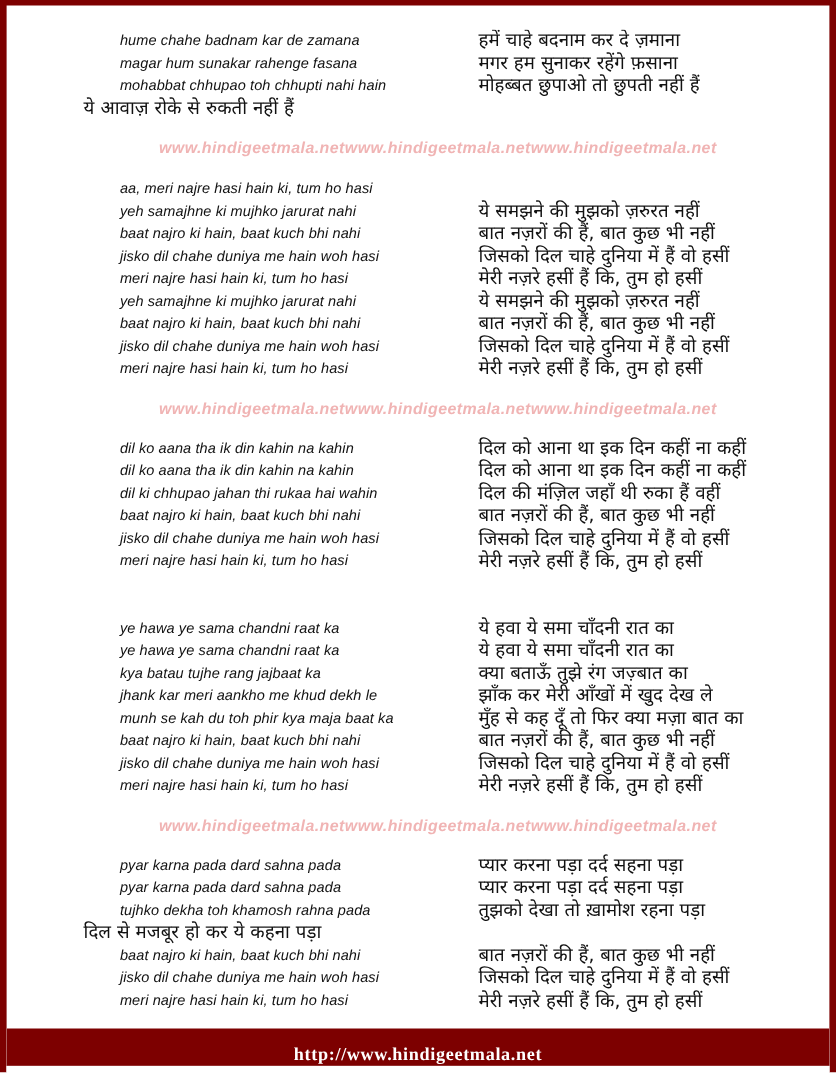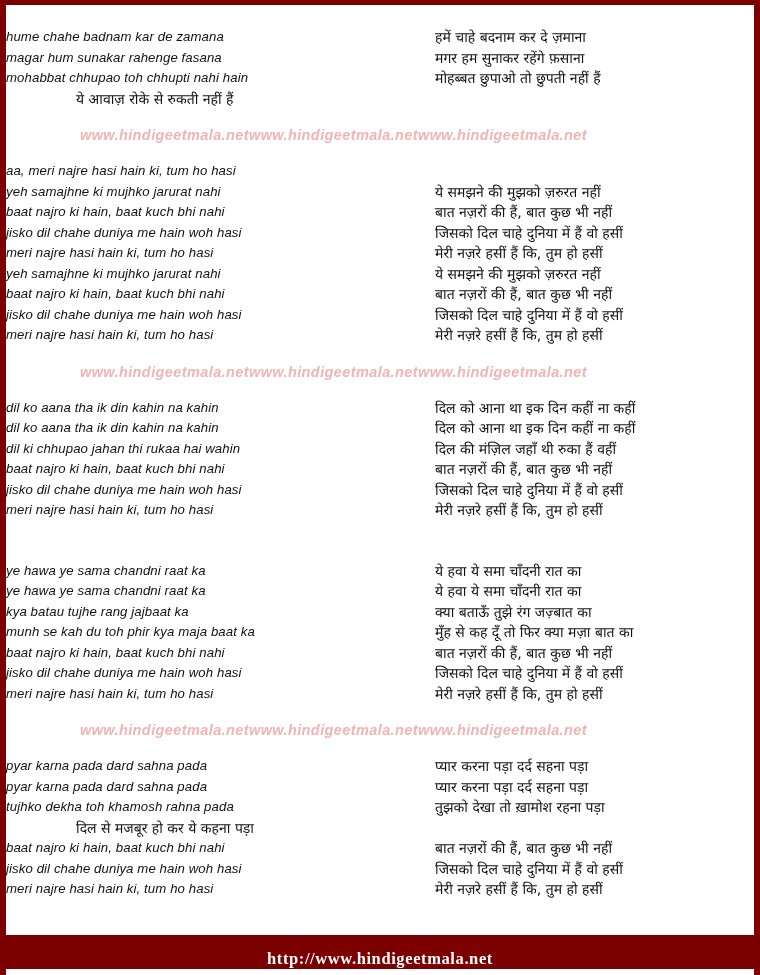--- a/index.html
+++ b/index.html
@@ -38,33 +38,34 @@
     width: 100%;
   }
   .row {
     display: flex;
     width: 100%;
     line-height: 20.5px;
     height: 20.5px;
   }
   .col-left {
     width: 48%;
+    padding-left: 103px;
     box-sizing: border-box;
     font-style: italic;
     font-size: 13.2px;
     color: #111111;
     white-space: nowrap;
     letter-spacing: 0.1px;
   }
   .col-right {
     width: 52%;
     padding-left: 70px;
     box-sizing: border-box;
     font-family: "DejaVu Sans", sans-serif;
-    font-size: 14px;
+    font-size: 17px;
     color: #111111;
     white-space: nowrap;
   }
   .gap-sm { height: 15px; }
   .gap-lg { height: 40px; }
 
   
   .watermark {
     position: relative;
     height: 22px;
@@ -78,24 +79,23 @@
     font-weight: bold;
     font-style: italic;
     font-size: 14.5px;
     color: #f0b0b0;
     white-space: nowrap;
     letter-spacing: 0.4px;
     opacity: 0.95;
     padding-left: 54px;
     width: 100%;
     display: flex;
-    justify-content: flex-start;
+    justify-content: center;
     box-sizing: border-box;
     padding-right: 18px;
-    margin-left: 20px;
   }
   .footer {
     position: absolute;
     left: 0;
     right: 0;
     bottom: 0;
     height: 40px;
     background: #ffffff;
   }
   .footer-bar {
@@ -236,20 +236,24 @@
             <div class="col-left">ye hawa ye sama chandni raat ka</div>
             <div class="col-right">ये हवा ये समा चाँदनी रात का</div>
           </div>
           <div class="row">
             <div class="col-left">ye hawa ye sama chandni raat ka</div>
             <div class="col-right">ये हवा ये समा चाँदनी रात का</div>
           </div>
           <div class="row">
             <div class="col-left">kya batau tujhe rang jajbaat ka</div>
             <div class="col-right">क्या बताऊँ तुझे रंग जज़्बात का</div>
+          </div>
+          <div class="row">
+            <div class="col-left">jhank kar meri aankho me khud dekh le</div>
+            <div class="col-right">झाँक कर मेरी आँखों में खुद देख ले</div>
           </div>
           <div class="row">
             <div class="col-left">munh se kah du toh phir kya maja baat ka</div>
             <div class="col-right">मुँह से कह दूँ तो फिर क्या मज़ा बात का</div>
           </div>
           <div class="row">
             <div class="col-left">baat najro ki hain, baat kuch bhi nahi</div>
             <div class="col-right">बात नज़रों की हैं, बात कुछ भी नहीं</div>
           </div>
           <div class="row">

